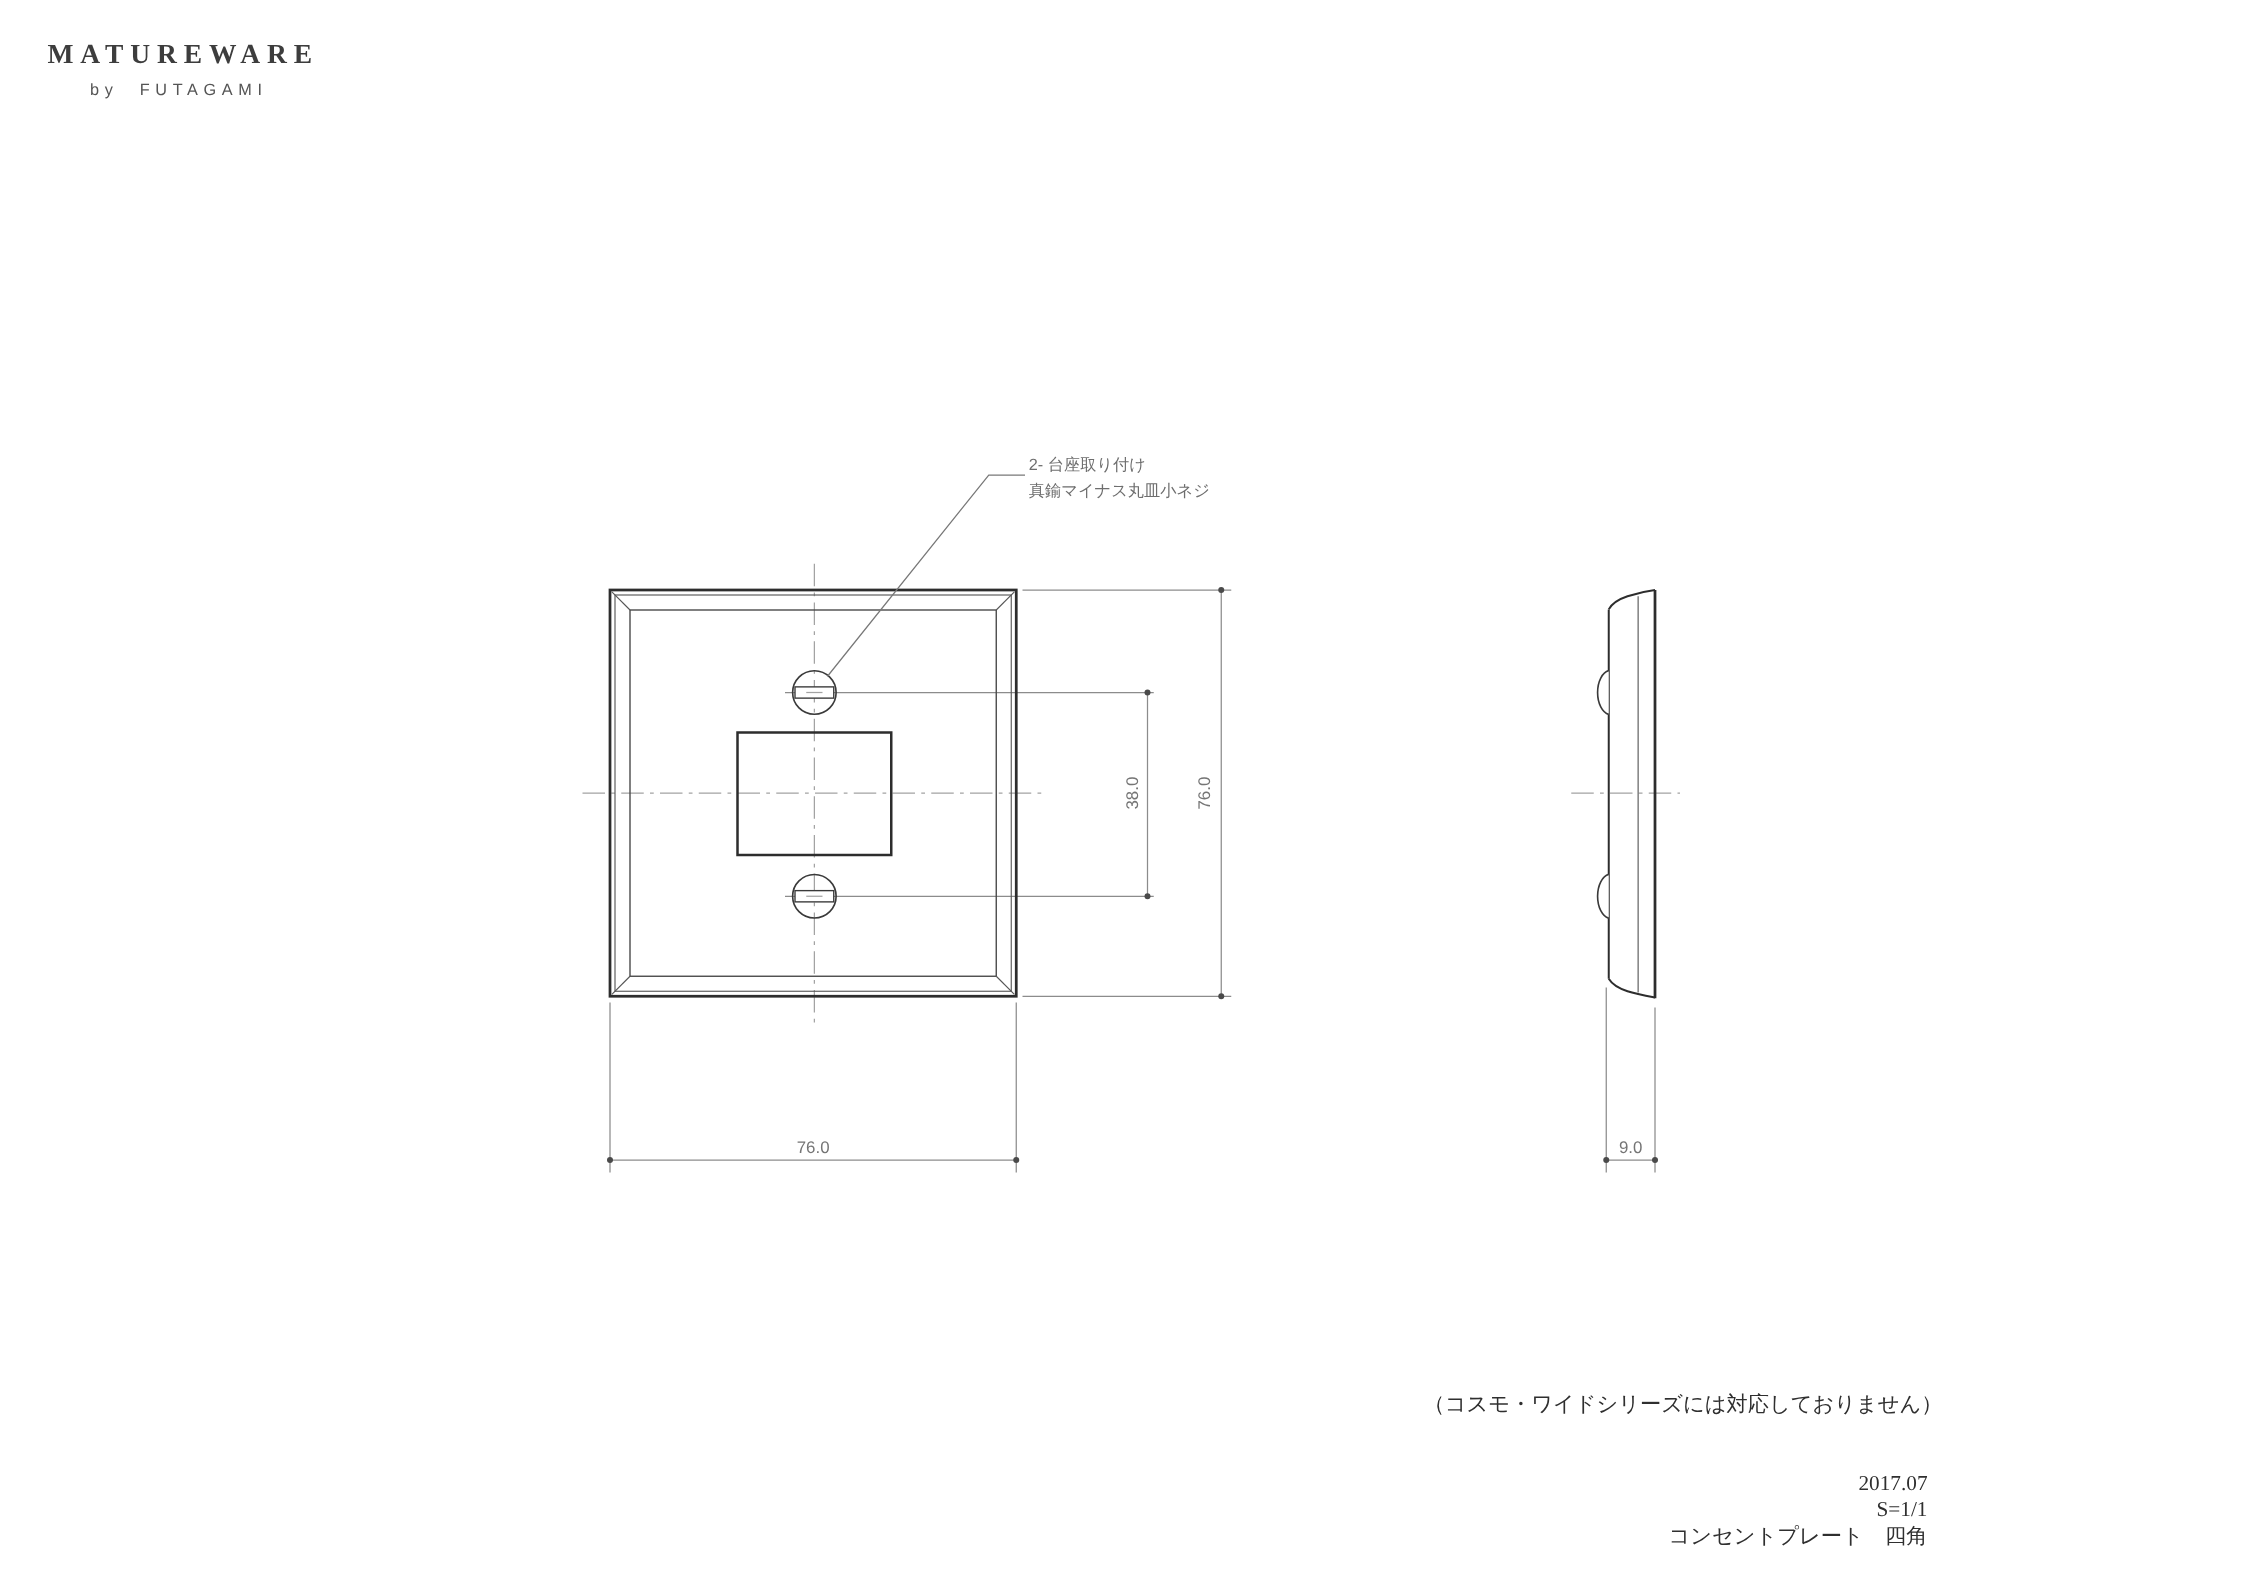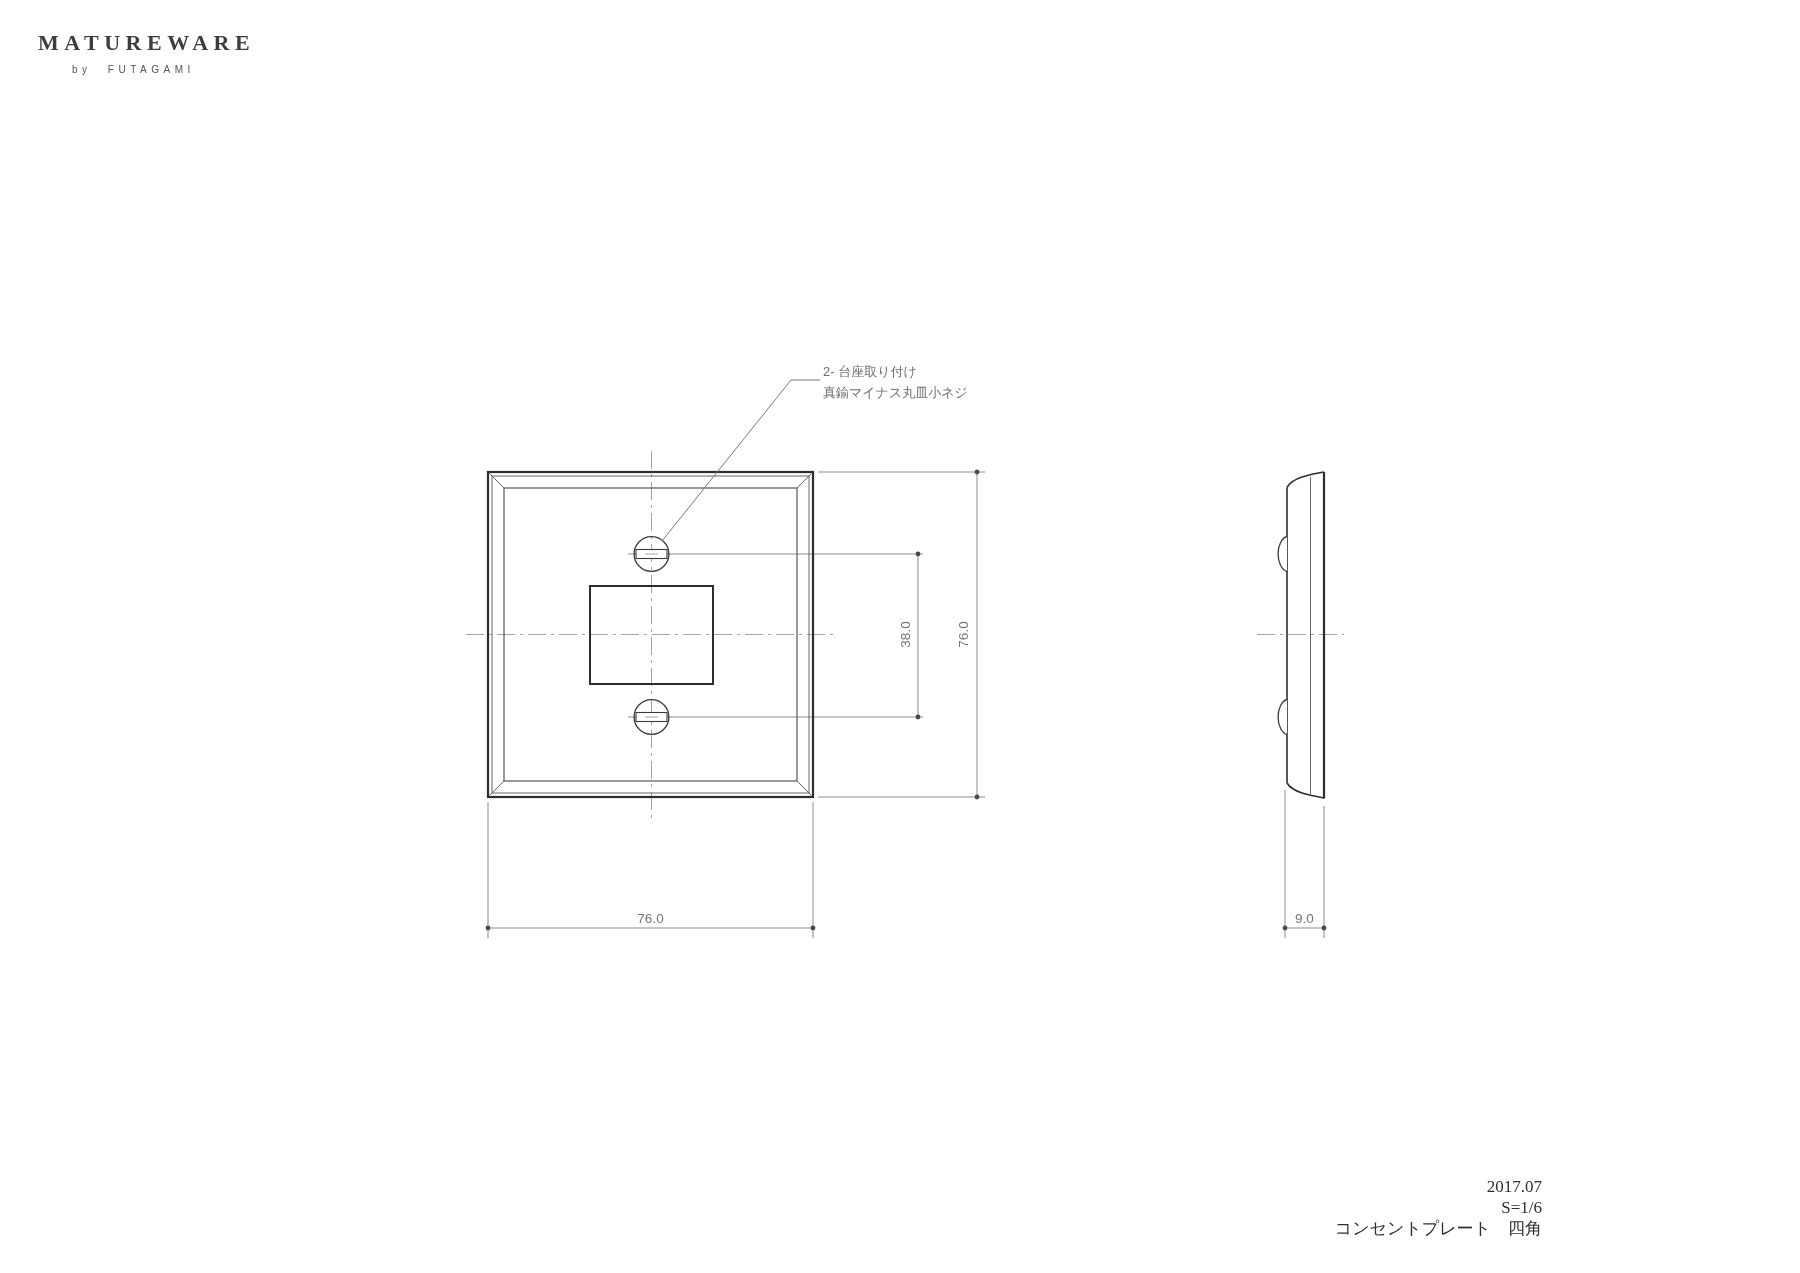--- a/index.html
+++ b/index.html
@@ -18,21 +18,21 @@
     font-weight: 700;
     font-size: 22px;
     letter-spacing: 5.5px;
     color: #3d3d3d;
     white-space: nowrap;
   }
   .logo-sub {
     margin-top: 8px;
     margin-left: 34px;
     font-family: "Liberation Sans", "DejaVu Sans", sans-serif;
-    font-size: 10px;
+    font-size: 13px;
     letter-spacing: 4.5px;
     word-spacing: 9px;
     color: #555555;
     white-space: nowrap;
   }
   
   .drawing { position: absolute; left: 0; top: 0; }
   .ln-heavy  { stroke: #2d2d2d; stroke-width: 2.2; fill: none; }
   .ln-heavy2 { stroke: #2d2d2d; stroke-width: 2;   fill: none; }
   .ln-medium { stroke: #2d2d2d; stroke-width: 1.6; fill: none; }
@@ -170,21 +170,22 @@
     </g>
 
     <g>
       <polyline class="ln-leader" points="662,541 791,380 820,380"></polyline>
       <text class="txt-anno" x="823" y="376">2- 台座取り付け</text>
       <text class="txt-anno" x="823" y="397">真鍮マイナス丸皿小ネジ</text>
     </g>
   </svg>
 
   <div class="footnote">
+    <div>（コスモ・ワイドシリーズには対応しておりません）</div>
   </div>
 
   <div class="title-block">
     <div>2017.07</div>
-    <div>S=1/6</div>
+    <div>S=1/1</div>
     <div>コンセントプレート　四角</div>
   </div>
 
 </div>
 
 </body></html>

